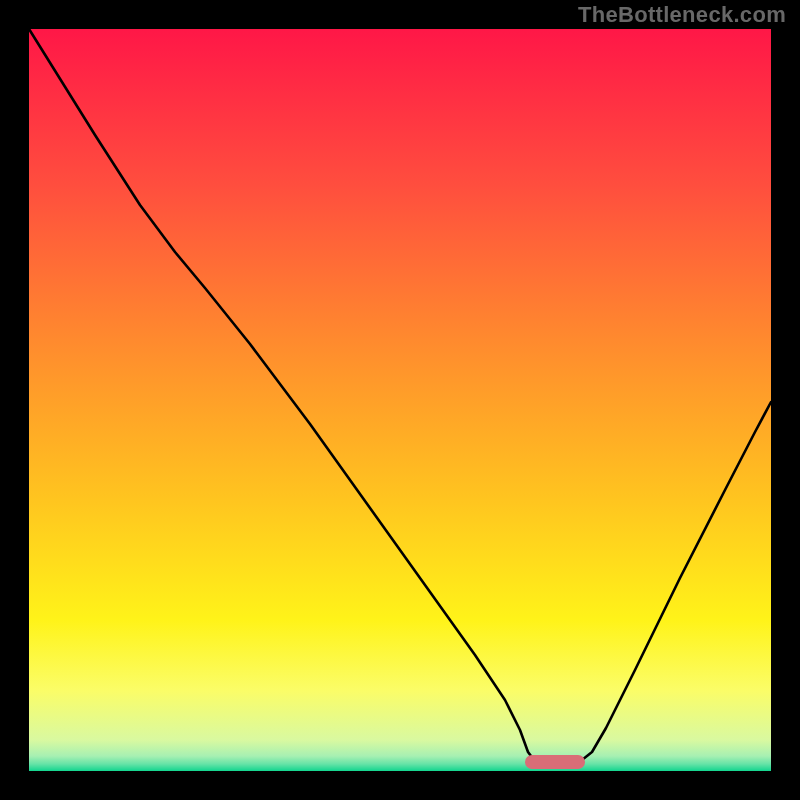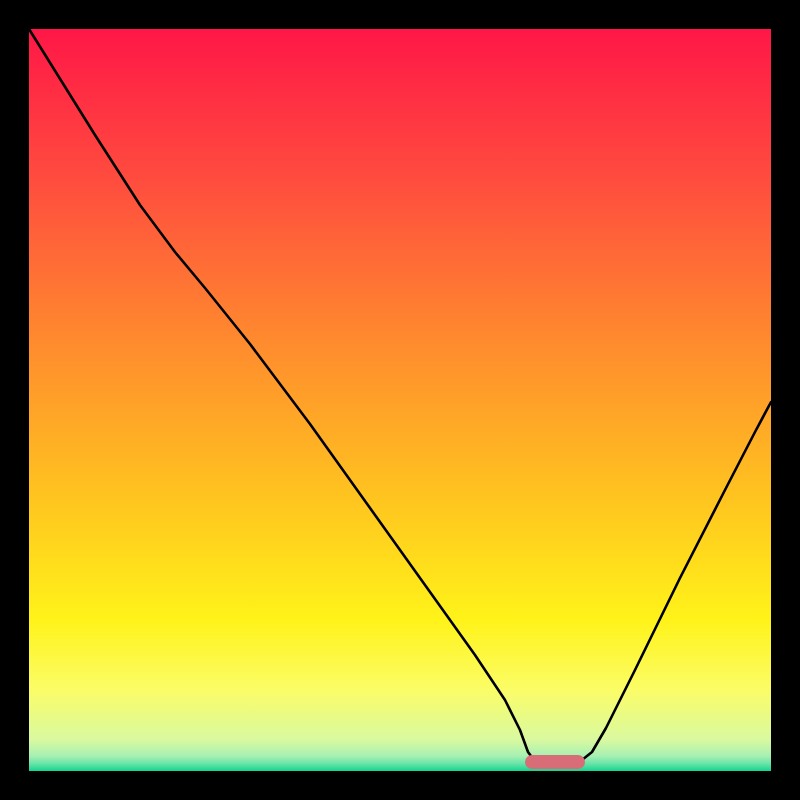--- a/index.html
+++ b/index.html
@@ -53,13 +53,14 @@
         </linearGradient>
     </defs>
 
     <rect x="29" y="29" width="742" height="742" fill="url(#bgGrad)"></rect>
 
     <path d="M 29 29 L 95 135 L 140 205 L 175 252 L 205 288 L 250 344 L 310 424 L 370 508 L 430 592 L 475 655 L 505 700 L 520 730 L 528 752 L 534 760 L 545 762 L 570 762 L 582 760 L 592 752 L 606 728 L 635 670 L 680 578 L 725 490 L 755 432 L 771 402" fill="none" stroke="#000000" stroke-width="2.6" stroke-linejoin="round" stroke-linecap="round"></path>
 
     <rect x="525" y="755" width="60" height="14" rx="7" ry="7" fill="#d96d77"></rect>
   </svg>
 
+  <div class="watermark">TheBottleneck.com</div>
 </div>
 
 </body></html>

